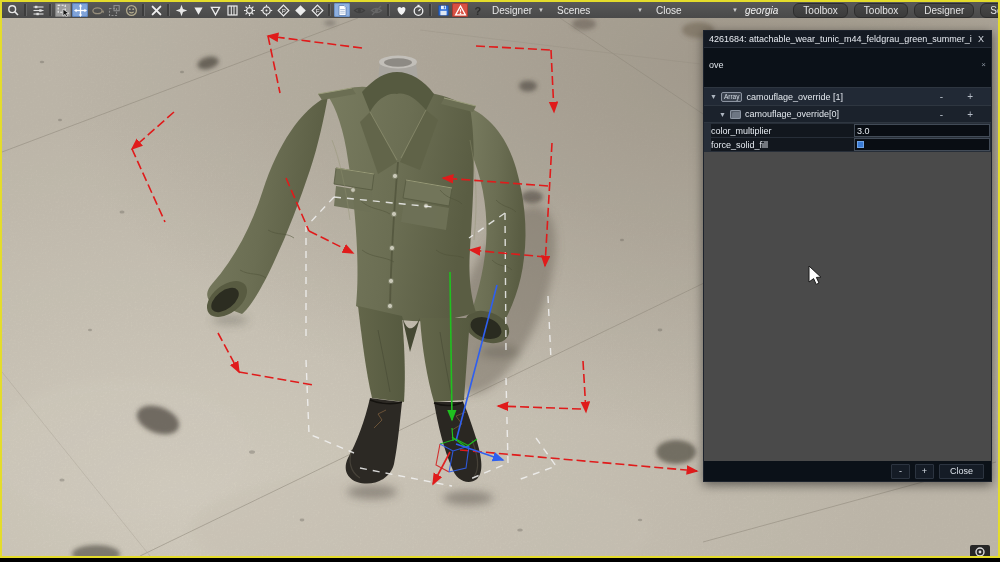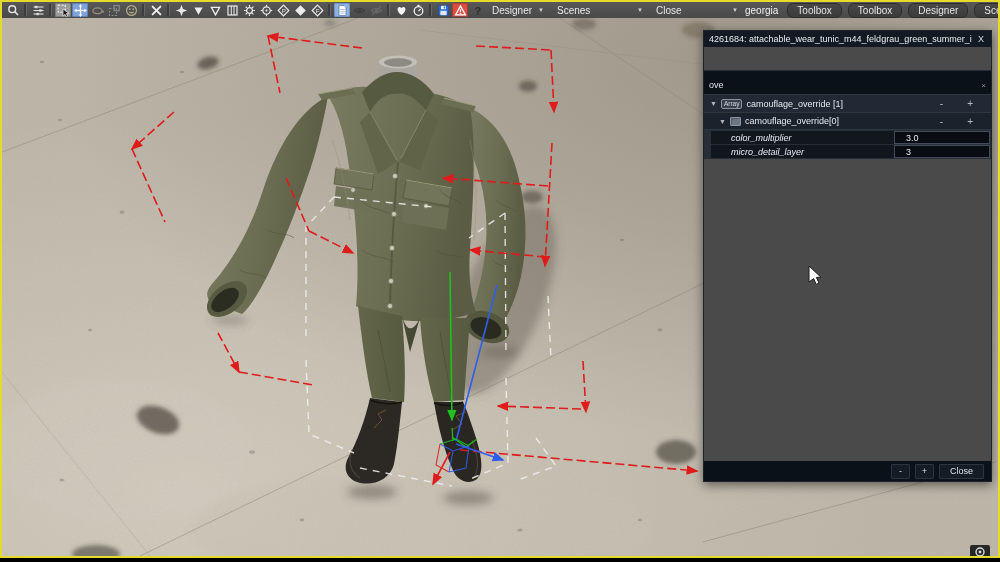--- a/index.html
+++ b/index.html
@@ -20,52 +20,52 @@
   .sep{width:2px;height:12px;background:#3c3c3c;border-right:1px solid #666;
        margin:0 2px;flex:0 0 auto;}
   .dd{display:flex;align-items:center;color:#e8e8e8;font-size:10px;height:14px;
       padding:0 6px;gap:6px;flex:0 0 auto;}
   .dd .lab{white-space:nowrap;}
   .caret{font-size:6px;color:#cfcfcf;line-height:6px;}
   .dd-designer{width:52px;justify-content:space-between;}
   .dd-world{width:86px;justify-content:space-between;}
   .dd-pivot{width:82px;justify-content:space-between;}
   .right-group{margin-left:auto;display:flex;align-items:center;gap:6px;padding-right:1px;}
-  .user{color:#f2f2f2;font-size:10px;margin-right:3px;}
+  .user{color:#f2f2f2;font-size:10px;margin-right:9px;font-style:italic;}
   .btn{background:linear-gradient(#484848,#3b3b3b);border:1px solid #2d2d2d;border-radius:6px;
        color:#e3e3e3;font-size:10px;line-height:11px;height:13px;padding:0 9px;
        display:flex;align-items:center;}
   
   .vp{position:absolute;left:0;top:16px;width:996px;height:538px;}
   
   .panel{position:absolute;left:701px;top:28px;width:287px;height:450px;background:#4a4a4a;
          border:1px solid #1c222c;box-shadow:0 3px 10px rgba(0,0,0,.5);display:flex;
          flex-direction:column;font-size:9px;color:#e3e8ee;}
   .p-title{height:16px;background:#141a23;display:flex;align-items:center;padding:0 5px;gap:4px;}
   .p-title .t{flex:1;white-space:nowrap;overflow:hidden;color:#e8ecf2;}
   .p-x{color:#d6dbe2;padding:0 2px;font-size:9px;}
   .p-search{height:15px;background:#0b1118;border-top:1px solid #262d38;display:flex;
-            align-items:flex-end;padding:4px 5px;color:#dfe4ea;margin-top:23px;}
+            align-items:flex-start;padding:12px 5px;color:#dfe4ea;}
   .p-search .clear{margin-left:auto;color:#8a929d;font-size:8px;}
   .tree-row{height:17px;display:flex;align-items:center;gap:4px;padding:0 6px;
             border-top:1px solid #2e3640;}
   .tree-row.r1{background:#212935;}
   .tree-row.r2{background:#1b222c;padding-left:15px;height:16px;}
   .chev{color:#aeb6c0;font-size:7px;}
   .badge{border:1px solid #8b93a0;border-radius:2px;font-size:6.5px;line-height:8px;
          padding:0 2px;color:#d5dce4;background:#39414d;}
   .obj-ic{width:11px;height:9px;background:#6d7683;border-radius:2px;
           box-shadow:inset 0 0 0 1px #8d96a3, inset 2px 2px 0 #525a66;}
   .mp{margin-left:auto;display:flex;gap:24px;padding-right:12px;color:#b6bec8;font-size:10px;}
   .grid{background:#272e38;padding:1px 1px 0 7px;border-top:1px solid #2e3640;}
   .prow{display:flex;height:13px;margin-bottom:1px;}
-  .plabel{width:143px;background:#12171e;display:flex;align-items:center;padding:0 20px;
-          color:#e6ebf1;font-style:italic;}
+  .plabel{width:143px;background:#12171e;display:flex;align-items:center;padding:0 0;
+          color:#e6ebf1;}
   .pval{flex:1;background:#090d13;border:1px solid #424b57;display:flex;align-items:center;
-        padding:0 11px;color:#e6ebf1;text-align:right;}
+        padding:0 2px;color:#e6ebf1;text-align:right;}
   .checkbox{width:7px;height:7px;background:#10151c;}
   .checkbox.checked{background:#3a7bd5;box-shadow:inset 0 0 0 1px #6ea3e8;}
   .p-body{flex:1;background:#4a4a4a;}
   .p-footer{height:20px;background:#0b1118;display:flex;align-items:center;
             justify-content:flex-end;gap:5px;padding:0 7px;}
   .fbtn{background:#151c26;border:1px solid #2c3440;color:#dbe1e8;height:13px;min-width:13px;
         font-size:9px;line-height:12px;text-align:center;border-radius:1px;padding:0 2px;}
   .fbtn.close{padding:0 10px;}
   
   .cursor{position:absolute;left:806px;top:264px;width:14px;height:20px;z-index:60;pointer-events:none;}
@@ -545,22 +545,24 @@
         <span>-</span>
         <span>+</span>
       </span>
     </div>
     <div class="grid">
       <div class="prow">
         <span class="plabel">color_multiplier</span>
         <span class="pval">3.0</span>
       </div>
       <div class="prow">
-        <span class="plabel">micro_detail_layer</span>
-        <span class="pval">3</span>
+        <span class="plabel">force_solid_fill</span>
+        <span class="pval">
+          <span class="checkbox checked"></span>
+        </span>
       </div>
     </div>
     <div class="p-body"></div>
     <div class="p-footer">
       <span class="fbtn">-</span>
       <span class="fbtn">+</span>
       <span class="fbtn close">Close</span>
     </div>
   </div>
 

